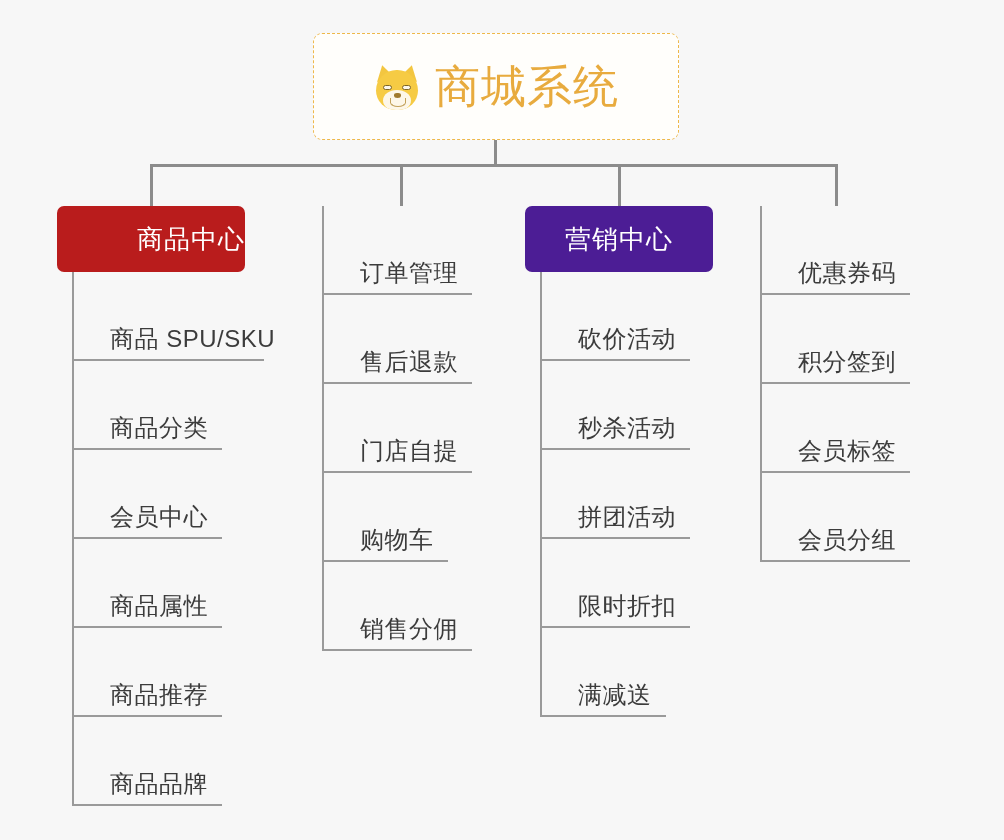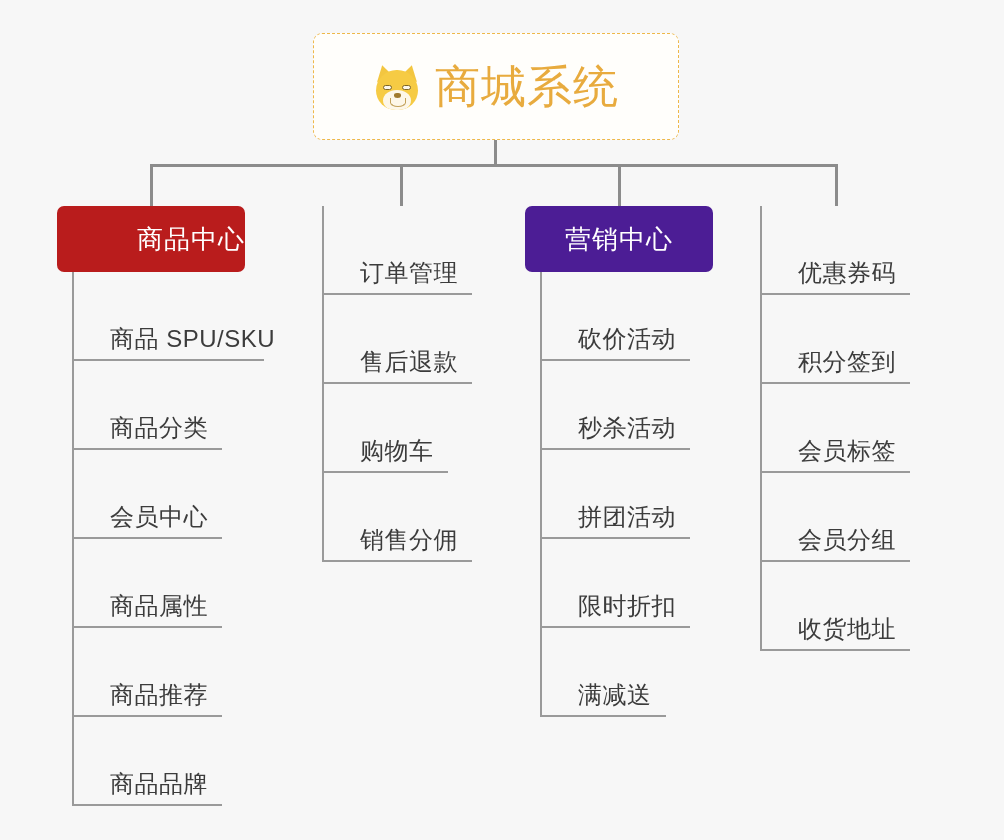--- a/index.html
+++ b/index.html
@@ -257,20 +257,24 @@
     <div class="leaf-list">
       <div class="leaf-item">
         <span class="leaf-rule" style="width: 148px;"></span>
         <span class="leaf-label">订单管理</span>
       </div>
       <div class="leaf-item">
         <span class="leaf-rule" style="width: 148px;"></span>
         <span class="leaf-label">售后退款</span>
       </div>
       <div class="leaf-item">
+        <span class="leaf-rule" style="width: 148px;"></span>
+        <span class="leaf-label">门店自提</span>
+      </div>
+      <div class="leaf-item">
         <span class="leaf-rule" style="width: 124px;"></span>
         <span class="leaf-label">购物车</span>
       </div>
       <div class="leaf-item">
         <span class="leaf-rule" style="width: 148px;"></span>
         <span class="leaf-label">销售分佣</span>
       </div>
     </div>
   </div>
 
@@ -313,20 +317,16 @@
         <span class="leaf-label">积分签到</span>
       </div>
       <div class="leaf-item">
         <span class="leaf-rule" style="width: 148px;"></span>
         <span class="leaf-label">会员标签</span>
       </div>
       <div class="leaf-item">
         <span class="leaf-rule" style="width: 148px;"></span>
         <span class="leaf-label">会员分组</span>
       </div>
-      <div class="leaf-item">
-        <span class="leaf-rule" style="width: 148px;"></span>
-        <span class="leaf-label">收货地址</span>
-      </div>
     </div>
   </div>
 
 </div>
 
 </body></html>

